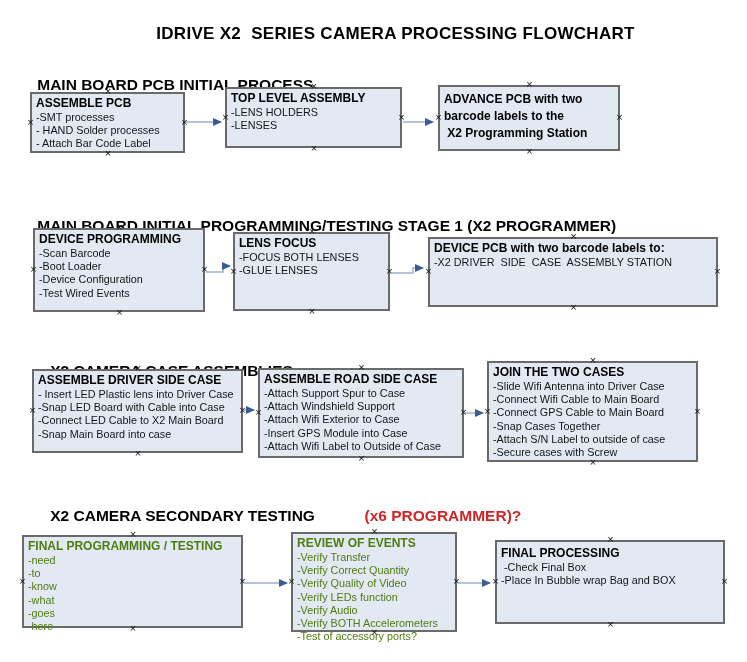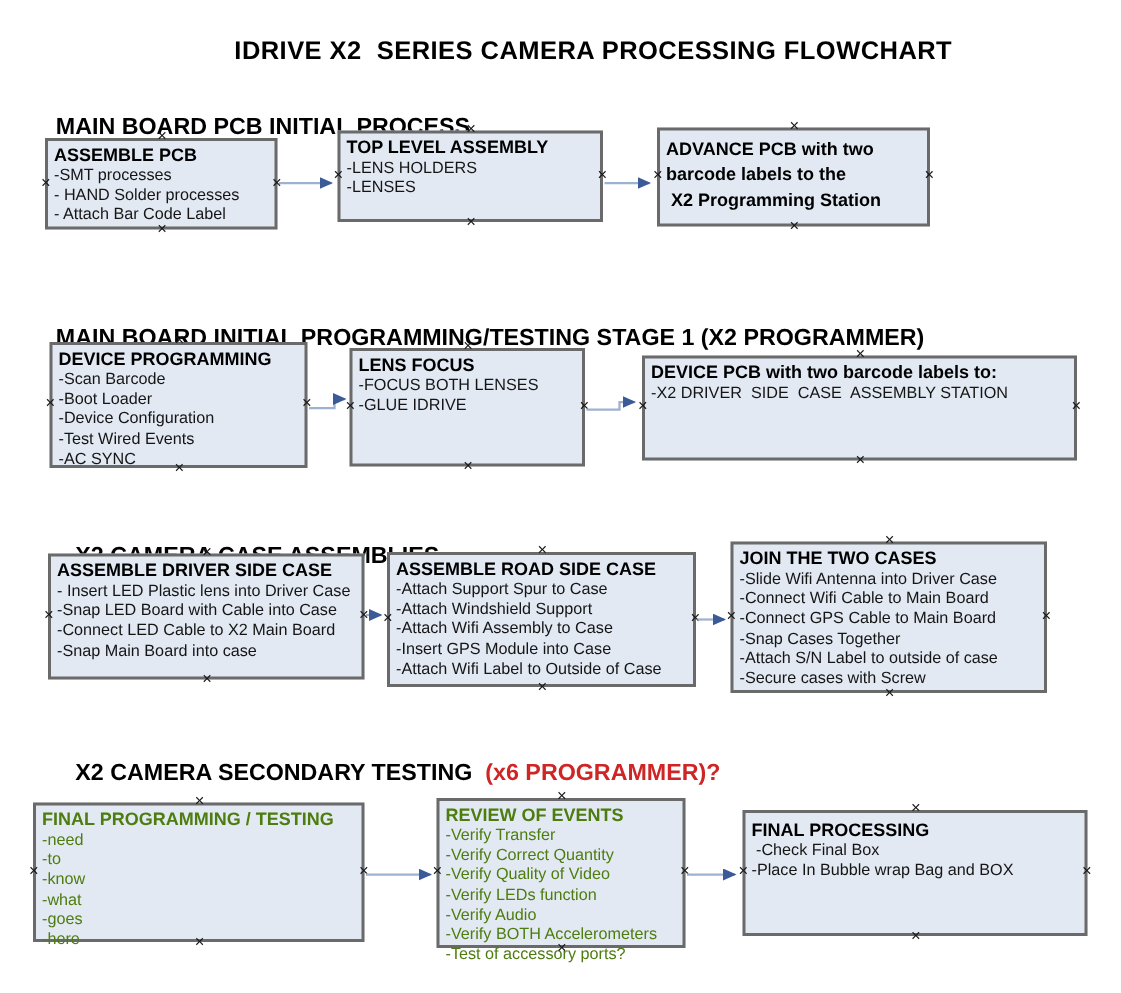--- a/index.html
+++ b/index.html
@@ -7,21 +7,21 @@
     position:relative; width:747px; height:662px; background:#ffffff;
     font-family:"Liberation Sans", sans-serif; overflow:hidden;
   }
   .main-title {
     position:absolute; left:0; right:0; top:24px; text-align:center;
     font-size:17px; font-weight:bold; color:#000; white-space:pre; letter-spacing:0.3px;padding-left:44px;
   }
   .sec-header {
     position:absolute; font-size:15.5px; font-weight:bold; color:#000; white-space:pre;
   }
-  .sec-header .red-part { color:#cf2525; }
+  .sec-header .red-part { color:#cf2525;margin-left:41px; }
   .fbox {
     position:absolute; box-sizing:border-box;
     background:#e2e9f3; border:2px solid #6a6a6a;
     padding:2px 3px 0 4px;
   }
   .fbox-title { font-size:12px; font-weight:bold; color:#000; line-height:15px; white-space:pre; }
   .fbox-line  { font-size:10.8px; color:#151515; line-height:13.2px; white-space:pre; }
   .red-text .fbox-title, .red-text .fbox-line { color:#4d7c0f; }
   .cp {
     position:absolute; font-size:11px; line-height:9px; color:#161616;
@@ -83,31 +83,30 @@
   <div class="fbox" style="left:33px; top:228px; width:172px; height:84px">
     <span class="cp t">×</span>
       <span class="cp b">×</span>
       <span class="cp l">×</span>
       <span class="cp r">×</span>
     <div class="fbox-title">DEVICE PROGRAMMING</div>
     <div class="fbox-line">-Scan Barcode</div>
     <div class="fbox-line">-Boot Loader</div>
     <div class="fbox-line">-Device Configuration</div>
     <div class="fbox-line">-Test Wired Events</div>
-    <div class="fbox-line">-AC SYNC</div>
   </div>
 
   <div class="fbox" style="left:233px; top:232px; width:157px; height:79px">
     <span class="cp t">×</span>
       <span class="cp b">×</span>
       <span class="cp l">×</span>
       <span class="cp r">×</span>
     <div class="fbox-title">LENS FOCUS</div>
     <div class="fbox-line">-FOCUS BOTH LENSES</div>
-    <div class="fbox-line">-GLUE IDRIVE</div>
+    <div class="fbox-line">-GLUE LENSES</div>
   </div>
 
   <div class="fbox" style="left:428px; top:237px; width:290px; height:70px">
     <span class="cp t">×</span>
       <span class="cp b">×</span>
       <span class="cp l">×</span>
       <span class="cp r">×</span>
     <div class="fbox-title">DEVICE PCB with two barcode labels to:</div>
     <div class="fbox-line">-X2 DRIVER  SIDE  CASE  ASSEMBLY STATION</div>
   </div>
@@ -129,21 +128,21 @@
   </div>
 
   <div class="fbox" style="left:258px; top:368px; width:206px; height:90px">
     <span class="cp t">×</span>
       <span class="cp b">×</span>
       <span class="cp l">×</span>
       <span class="cp r">×</span>
     <div class="fbox-title">ASSEMBLE ROAD SIDE CASE</div>
     <div class="fbox-line">-Attach Support Spur to Case</div>
     <div class="fbox-line">-Attach Windshield Support</div>
-    <div class="fbox-line">-Attach Wifi Assembly to Case</div>
+    <div class="fbox-line">-Attach Wifi Exterior to Case</div>
     <div class="fbox-line">-Insert GPS Module into Case</div>
     <div class="fbox-line">-Attach Wifi Label to Outside of Case</div>
   </div>
 
   <div class="fbox" style="left:487px; top:361px; width:211px; height:101px">
     <span class="cp t">×</span>
       <span class="cp b">×</span>
       <span class="cp l">×</span>
       <span class="cp r">×</span>
     <div class="fbox-title">JOIN THE TWO CASES</div>

